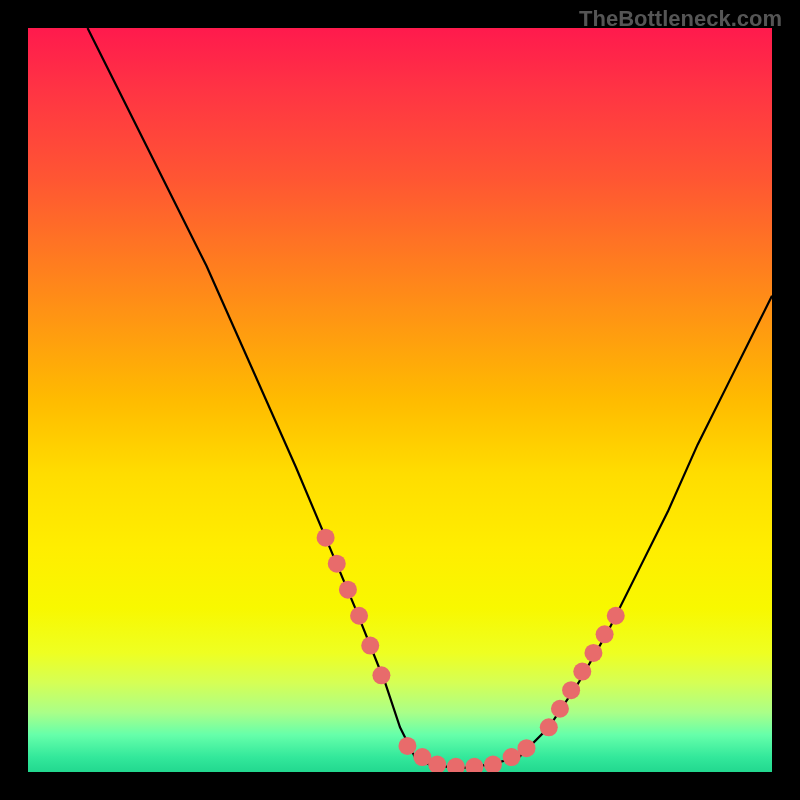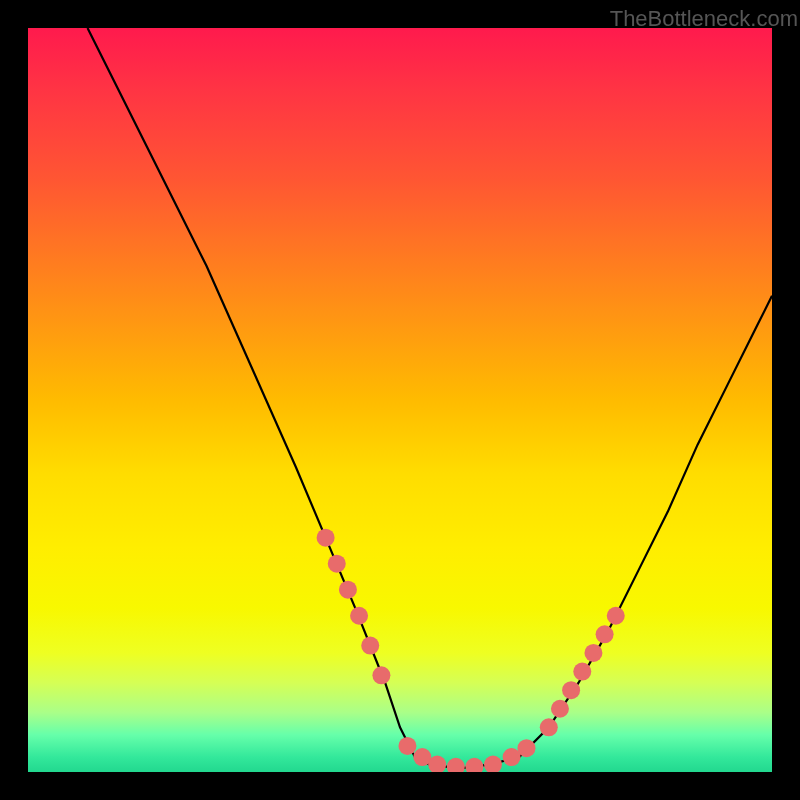--- a/index.html
+++ b/index.html
@@ -7,24 +7,24 @@
     width: 800px;
     height: 800px;
     background: #000;
     position: relative;
     font-family: Arial, sans-serif;
     overflow: hidden;
   }
   .watermark {
     position: absolute;
     top: 6px;
-    right: 2px;
+    right: 18px;
     color: #555;
     font-size: 22px;
-    font-weight: 400;
+    font-weight: 700;
     z-index: 10;
   }
   .plot-area {
     position: absolute;
     left: 28px;
     top: 28px;
     width: 744px;
     height: 744px;
     overflow: hidden;
   }

